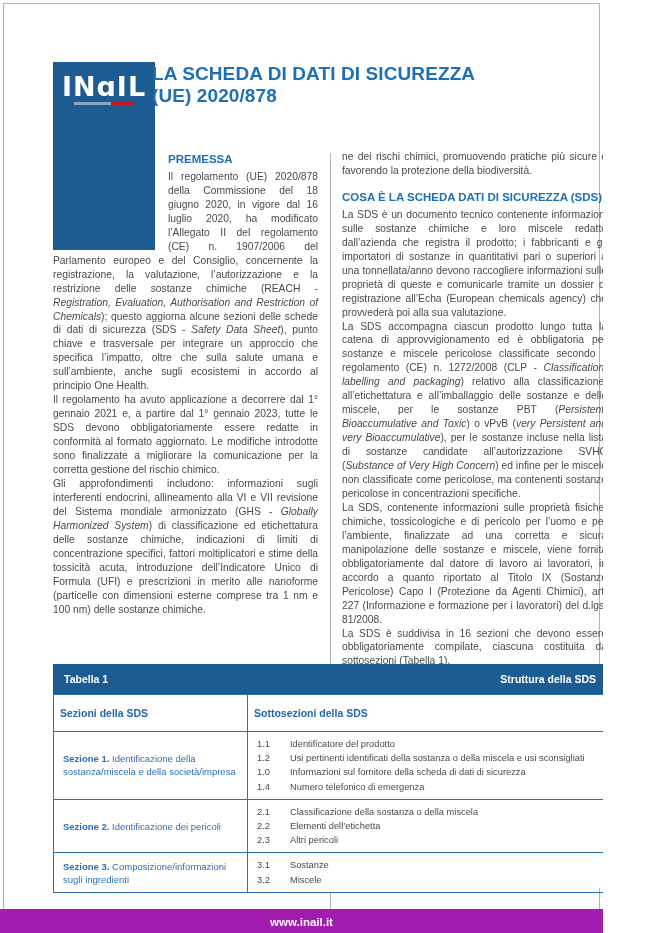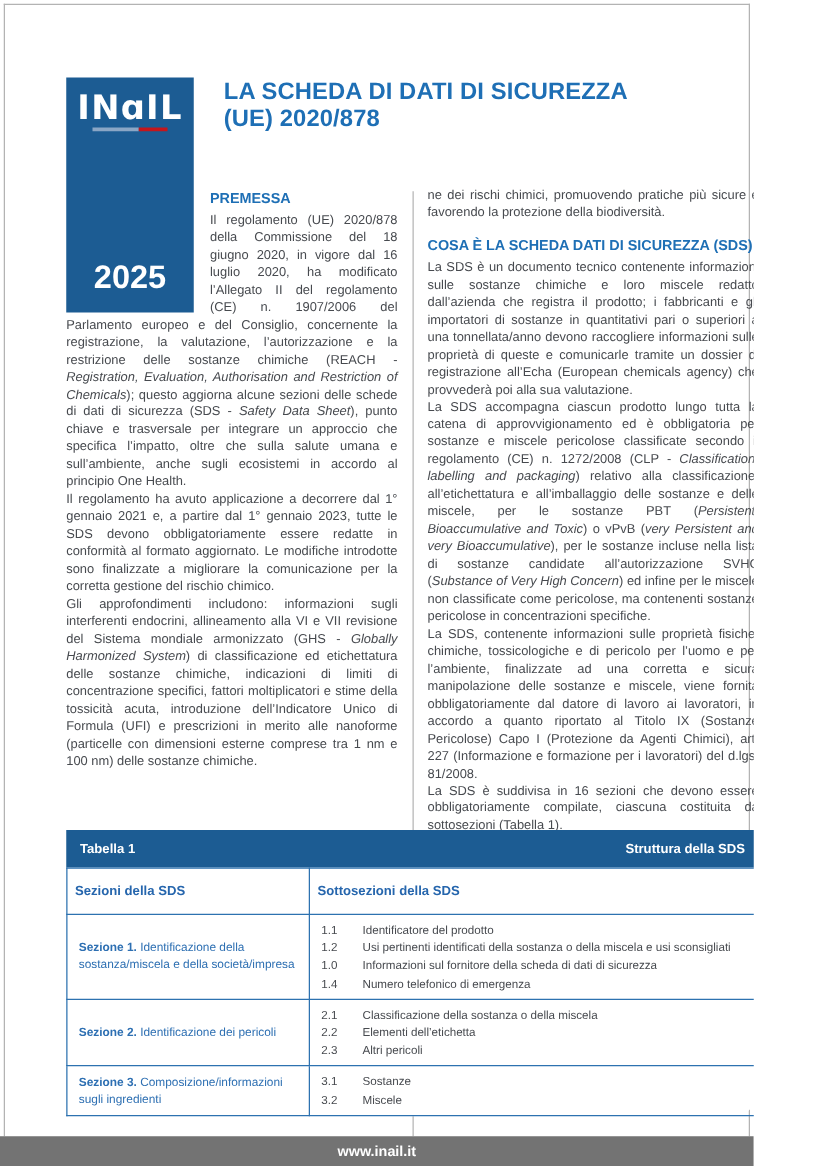--- a/index.html
+++ b/index.html
@@ -10,21 +10,21 @@
 
   
   .year-box{position:absolute;left:53px;top:62px;width:102px;height:188px;background:#1c5c93;}
   .logo{margin-top:11px;text-align:center;color:#ffffff;font-weight:bold;font-size:27px;
         letter-spacing:1px;line-height:28px;font-family:"DejaVu Sans",sans-serif;}
   .logo-underline{display:flex;width:60px;height:3px;margin:1px auto 0;}
   .logo-underline .seg-blue{flex:1.6;background:#8aa6c5;}
   .logo-underline .seg-red{flex:1;background:#c4161c;}
   .year{position:absolute;bottom:13px;left:0;width:100%;text-align:center;color:#ffffff;
         font-weight:bold;font-size:26px;}
-  .doc-title{position:absolute;left:179px;top:63px;width:442px;color:#1e6fb5;
+  .doc-title{position:absolute;left:152px;top:63px;width:442px;color:#1e6fb5;
         font-weight:bold;font-size:19px;line-height:21.5px;letter-spacing:.1px;}
 
   
   .divider-v{position:absolute;left:330px;top:153px;width:1px;height:756px;background:#b5b5b5;z-index:0;}
   .columns{position:absolute;left:53px;top:150px;width:554px;display:flex;z-index:1;
         color:#474a4f;font-size:10.3px;line-height:13.95px;text-align:justify;}
   .col-left{width:277px;padding-right:12px;box-sizing:border-box;}
   .col-right{width:277px;padding-left:12px;box-sizing:border-box;}
   .float-spacer{float:left;width:115px;height:100px;}
   h3.blue-head{margin:3px 0 4px 0;color:#1e6fb5;font-size:11.5px;line-height:13px;
@@ -44,38 +44,37 @@
   col.c1{width:194px;}
   td.sec-cell{color:#2d6fb2;font-size:9.5px;line-height:13px;padding:5px 9px;vertical-align:middle;
         text-align:left;}
   td.sec-cell b{font-weight:bold;}
   td.subs-cell{padding:5px 9px;vertical-align:middle;color:#474a4f;font-size:9.3px;}
   .sub-row{display:flex;line-height:14.2px;}
   .sub-num{width:33px;flex:none;}
   .sub-text{flex:1;}
 
   
-  .footer-bar{position:absolute;left:0;right:0;bottom:0;height:24px;background:#737373;
+  .footer-bar{position:absolute;left:0;right:0;bottom:0;height:24px;background:#a21caf;
         text-align:center;line-height:24px;z-index:3;}
   .footer-bar a{color:#ffffff;font-weight:bold;font-size:11.5px;text-decoration:none;}
 </style>
 </head>
 <body>
 
 <div class="page">
   <div class="page-border"></div>
 
   <div class="year-box">
     <div class="logo"><span>IN</span><span>ɑ</span><span>IL</span>
       <div class="logo-underline">
         <span class="seg-blue"></span>
         <span class="seg-red"></span>
       </div>
     </div>
-    <div class="year">2025</div>
   </div>
 
   <div class="doc-title">
     <div>LA SCHEDA DI DATI DI SICUREZZA</div>
     <div>(UE) 2020/878</div>
   </div>
 
   <div class="divider-v"></div>
 
   <div class="columns">

